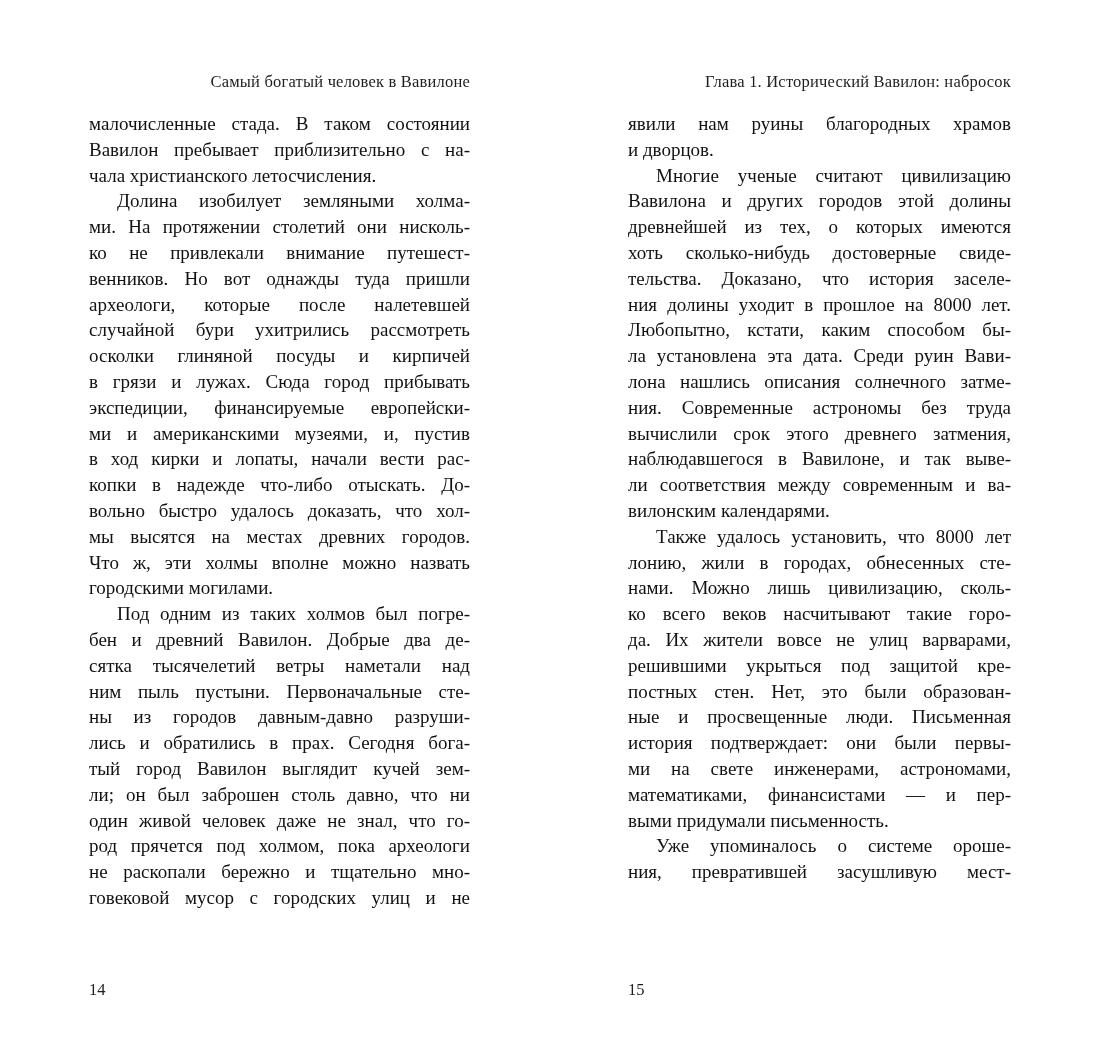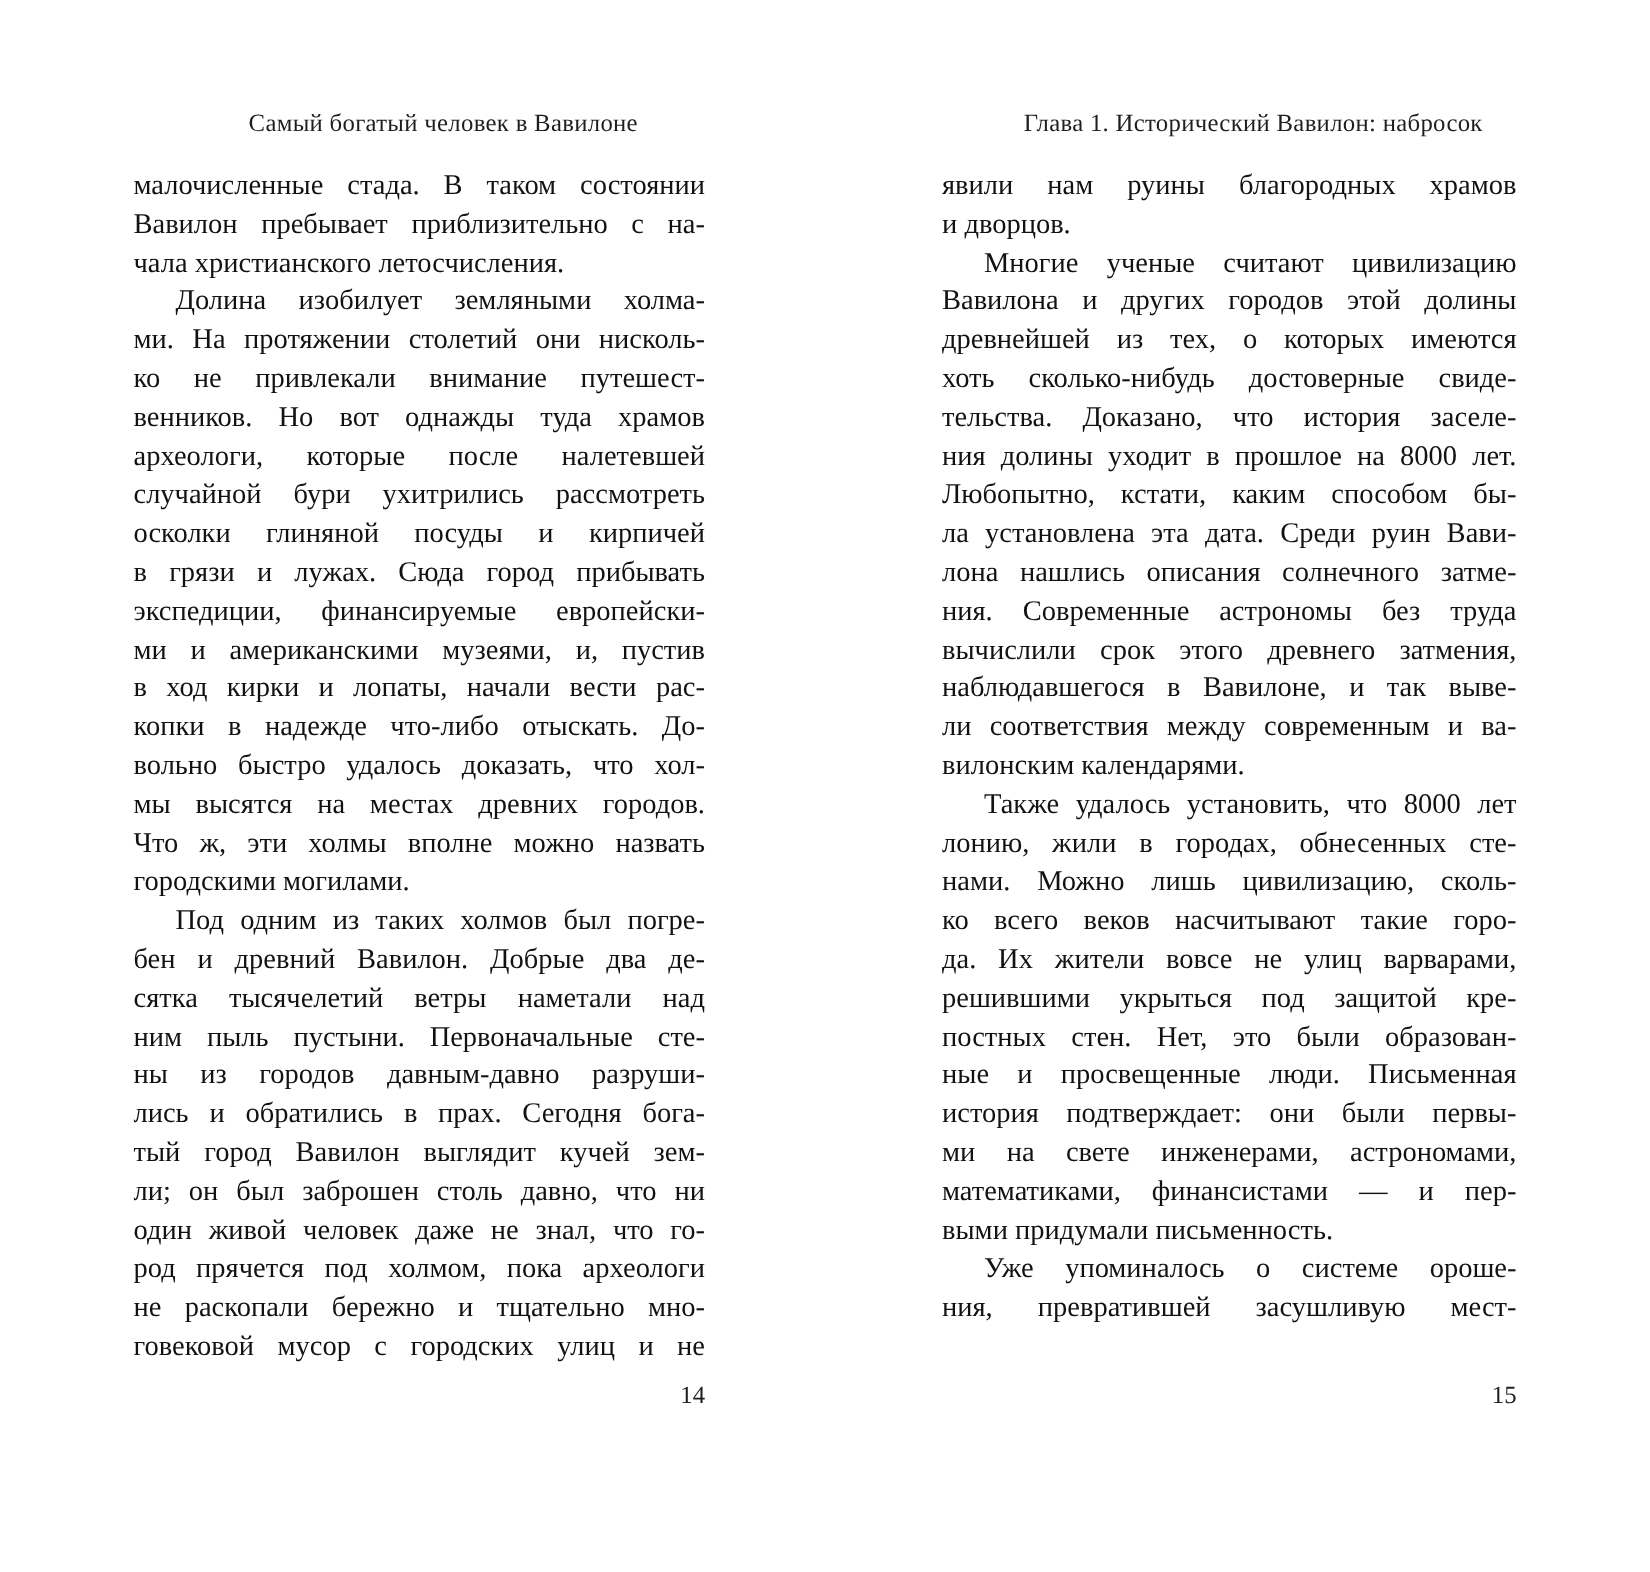--- a/index.html
+++ b/index.html
@@ -24,23 +24,23 @@
     position: absolute;
     top: 0;
     height: 1048px;
   }
   .page.left  { left: 89px;  width: 381px; }
   .page.right { left: 628px; width: 383px; }
 
   .running-header {
     position: absolute;
     top: 72px;
-    left: 16px;
+    left: 0;
     width: 100%;
-    text-align: center;
+    text-align: right;
     font-size: 16.5px;
     line-height: 20px;
     color: #1e1e1e;
     letter-spacing: 0.2px;
     white-space: nowrap;
   }
   .body-text {
     position: absolute;
     top: 111px;
     left: 0;
@@ -57,43 +57,43 @@
     white-space: normal;
   }
   .line.end {
     text-align-last: left;
   }
   .line.indent {
     text-indent: 28px;
   }
   .page-number {
     position: absolute;
-    top: 920px;
+    top: 980px;
     left: 0;
     width: 100%;
-    text-align: right;
+    text-align: left;
     font-size: 16.5px;
     color: #1e1e1e;
   }
 </style>
 </head>
 <body>
 
 <div class="spread">
 
   <section class="page left">
     <div class="running-header">Самый богатый человек в Вавилоне</div>
     <div class="body-text">
         <div class="line">малочисленные стада. В таком состоянии</div>
         <div class="line">Вавилон пребывает приблизительно с на-</div>
         <div class="line end">чала христианского летосчисления.</div>
         <div class="line indent">Долина изобилует земляными холма-</div>
         <div class="line">ми. На протяжении столетий они нисколь-</div>
         <div class="line">ко не привлекали внимание путешест-</div>
-        <div class="line">венников. Но вот однажды туда храмов</div>
+        <div class="line">венников. Но вот однажды туда пришли</div>
         <div class="line">археологи, которые после налетевшей</div>
         <div class="line">случайной бури ухитрились рассмотреть</div>
         <div class="line">осколки глиняной посуды и кирпичей</div>
         <div class="line">в грязи и лужах. Сюда город прибывать</div>
         <div class="line">экспедиции, финансируемые европейски-</div>
         <div class="line">ми и американскими музеями, и, пустив</div>
         <div class="line">в ход кирки и лопаты, начали вести рас-</div>
         <div class="line">копки в надежде что-либо отыскать. До-</div>
         <div class="line">вольно быстро удалось доказать, что хол-</div>
         <div class="line">мы высятся на местах древних городов.</div>

